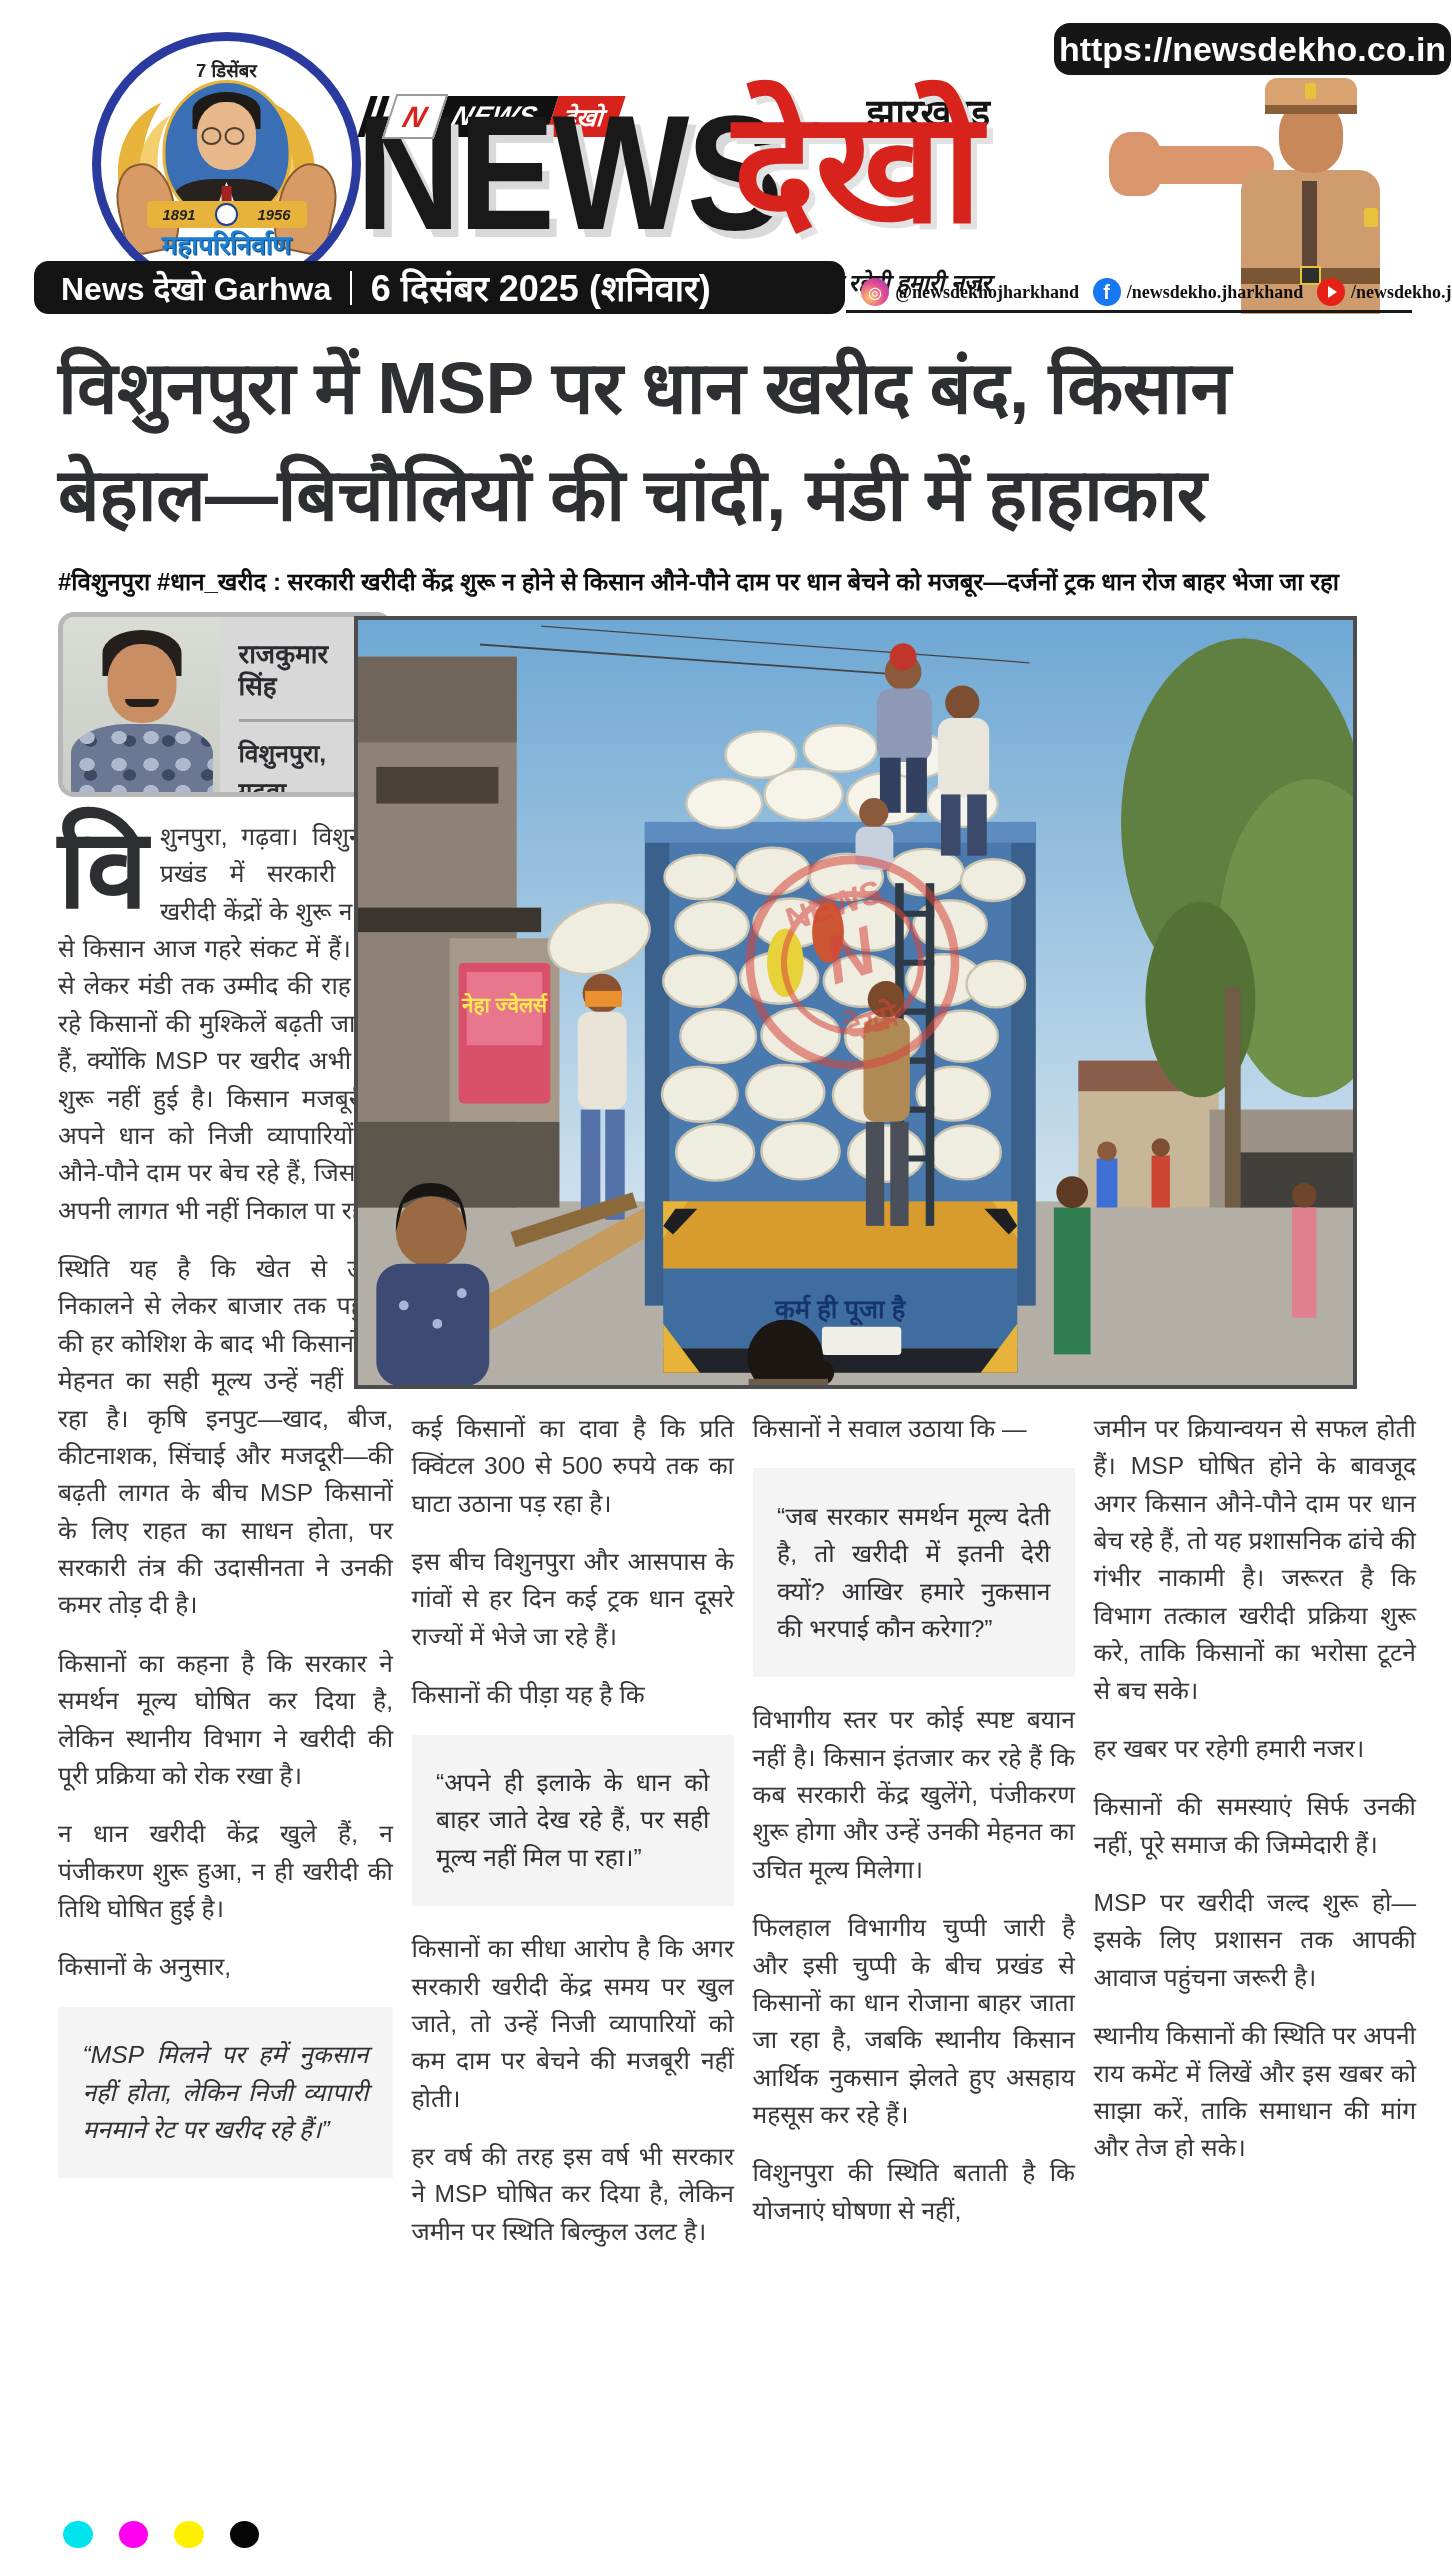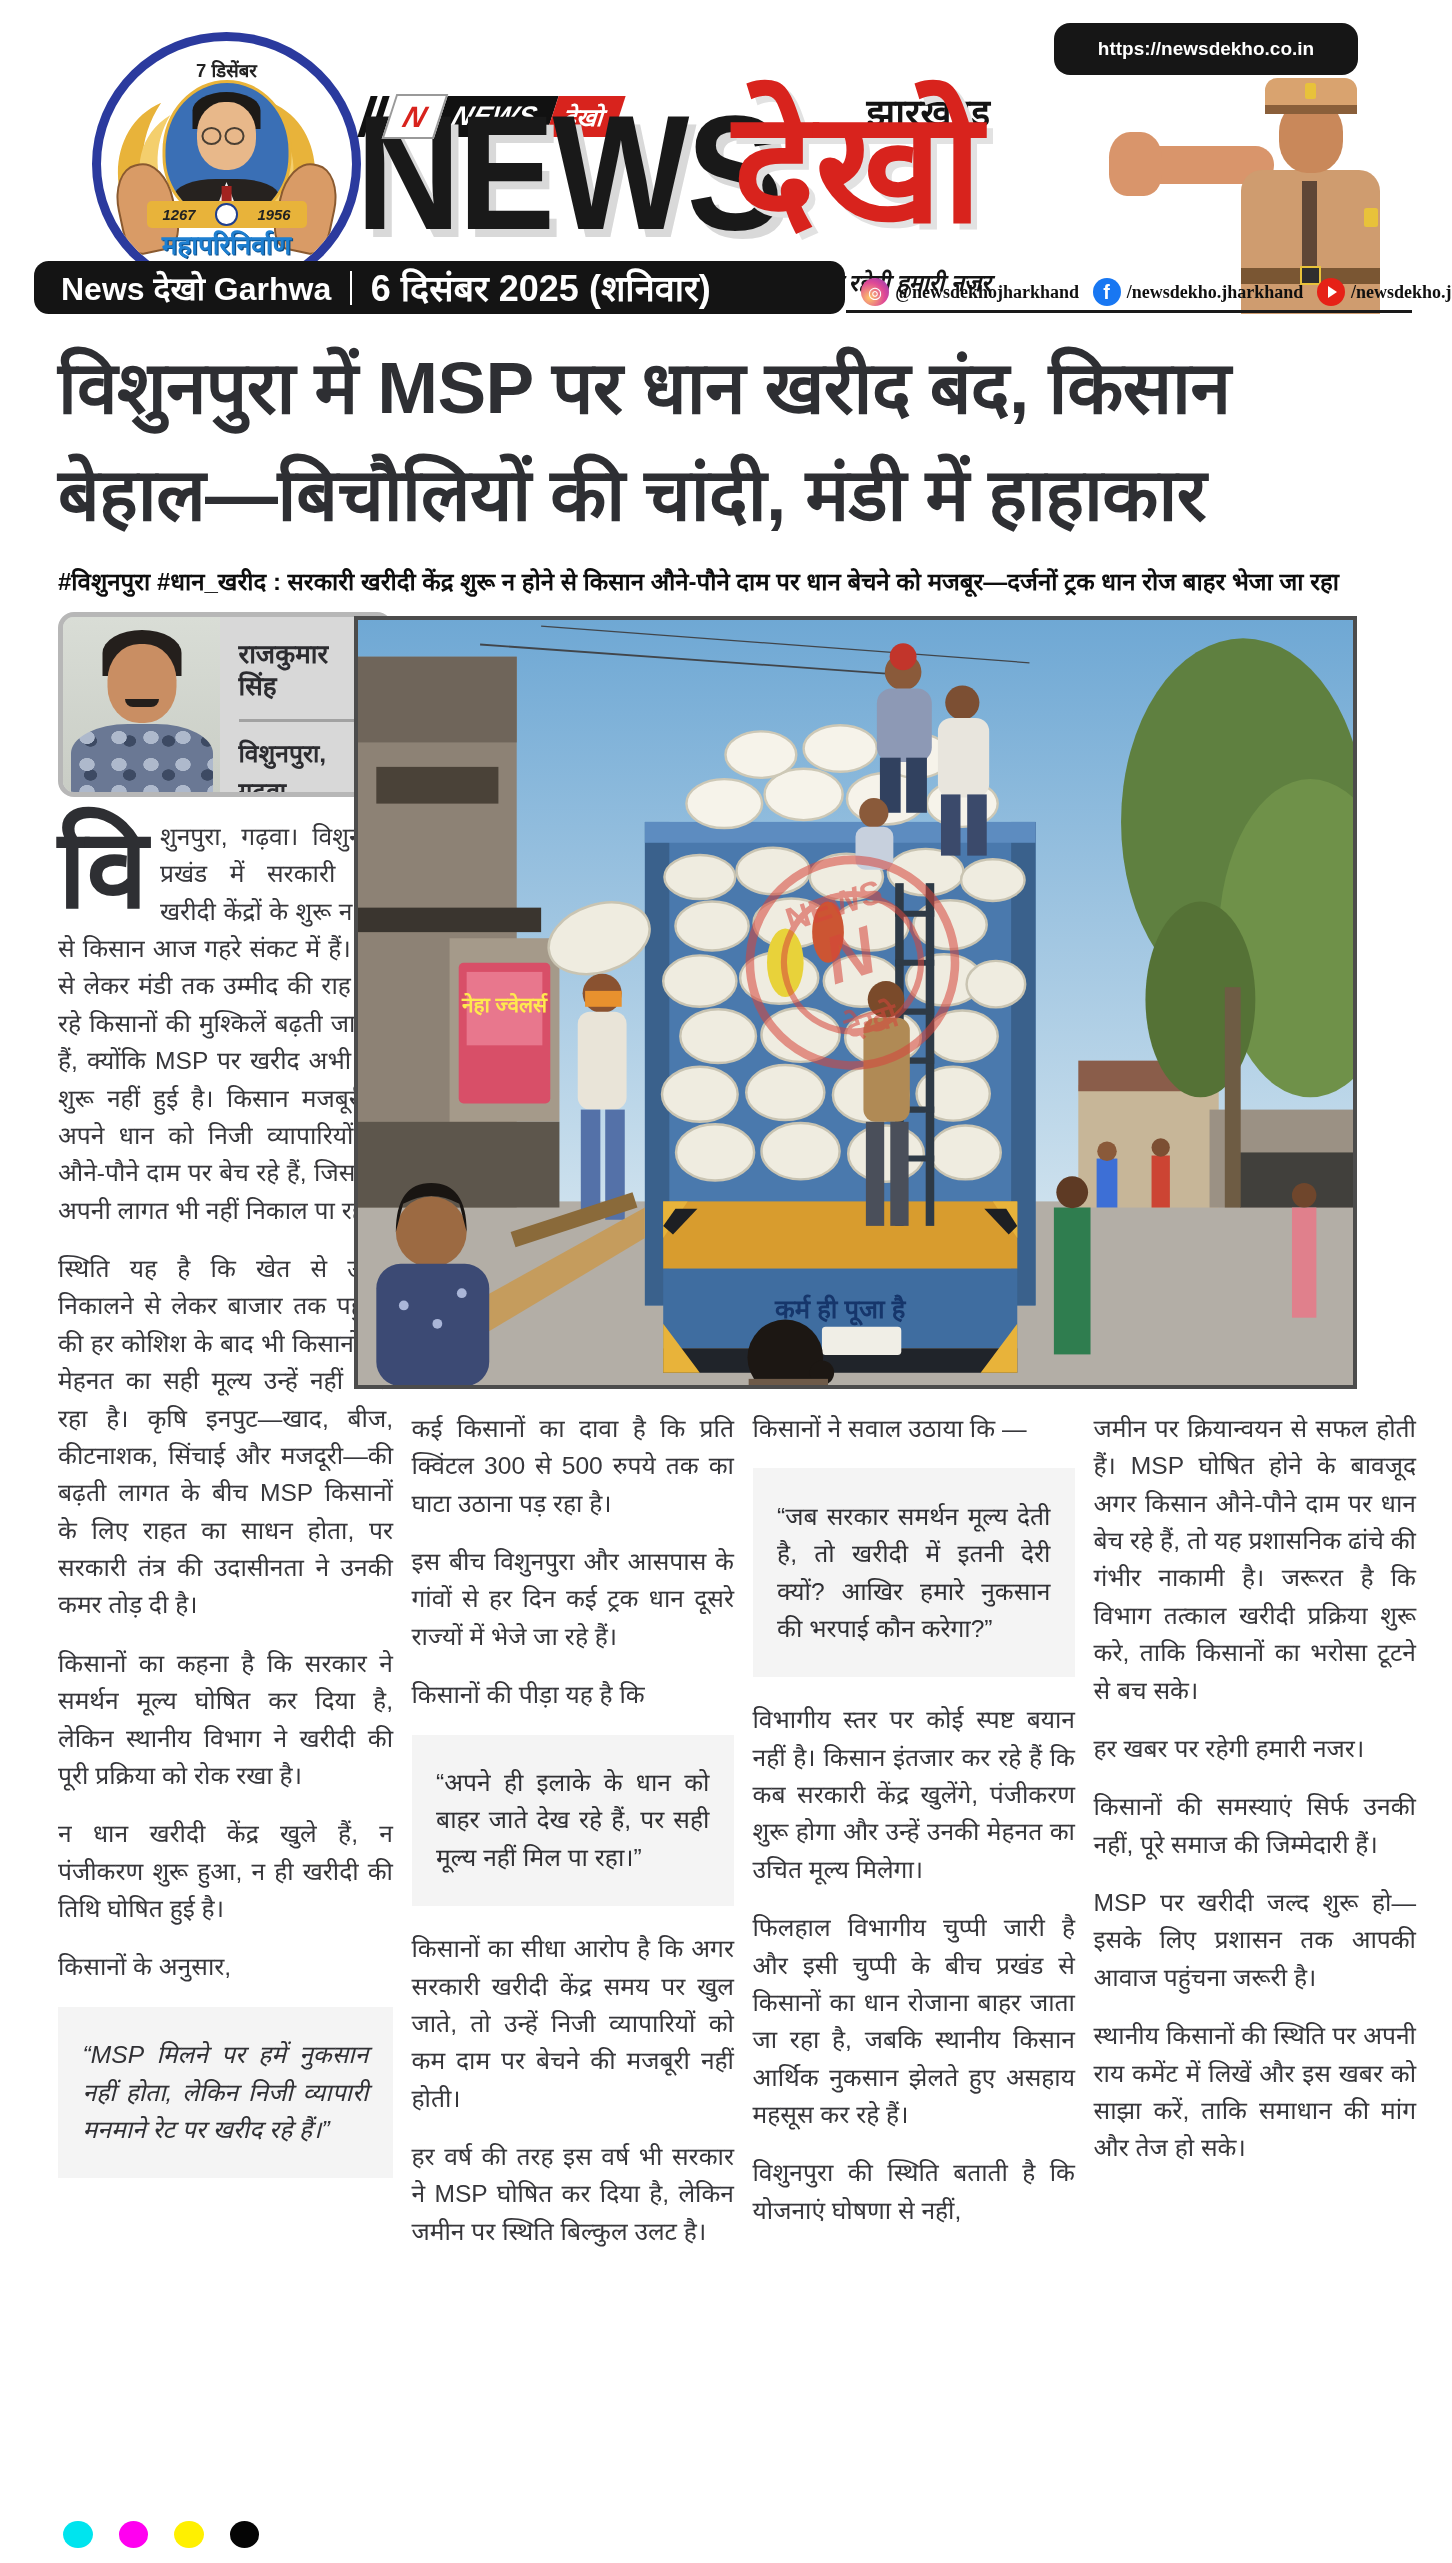--- a/index.html
+++ b/index.html
@@ -47,22 +47,22 @@
 
   .big-news{position:absolute;left:356px;top:92px;font-size:145px;font-weight:900;color:#191919;letter-spacing:-2.5px;
         transform:scaleY(1.12);transform-origin:top left;text-shadow:7.4px 7.4px 0 #d9d9d9;line-height:1.0;}
   .brand-region{position:absolute;left:744px;top:85px;width:246px;text-align:right;font-size:38px;font-weight:900;color:#141414;}
   .brand-dekho{position:absolute;left:713px;top:79px;width:289px;text-align:center;font-size:155px;font-weight:900;color:#d8231d;
         text-shadow:6.2px 6.2px 0 #e2e2e2;line-height:1.15;}
   .brand-tagline{position:absolute;left:719px;top:266px;width:295px;text-align:center;font-size:23.4px;font-weight:bold;
         font-style:italic;color:#151515;}
 
   
-  .url-bubble{position:absolute;left:1054px;top:23.4px;width:304px;height:52px;background:#161616;border-radius:16px;
-        display:flex;align-items:center;justify-content:center;color:#fff;font-size:19px;font-weight:bold;}
+  .url-bubble{position:absolute;left:1054px;top:23.4px;width:397px;height:52px;background:#161616;border-radius:16px;
+        display:flex;align-items:center;justify-content:center;color:#fff;font-size:34px;font-weight:bold;}
   .police{position:absolute;left:1120px;top:73px;width:289px;height:241px;}
   .pol-arm{position:absolute;left:0;top:73px;width:154px;height:38px;background:#d9956b;border-radius:18.5px;}
   .pol-palm{position:absolute;left:-11px;top:59px;width:53px;height:64px;background:#d9956b;border-radius:40% 40% 34% 34%;}
   .pol-head{position:absolute;left:159px;top:27px;width:64px;height:73px;background:#c9885a;border-radius:44%;}
   .pol-cap{position:absolute;left:145px;top:4.9px;width:92px;height:32px;background:#d9a36f;border-radius:12.3px 12.3px 3.7px 3.7px;}
   .pol-cap-band{position:absolute;left:145px;top:32px;width:92px;height:8.6px;background:#8a5f3a;}
   .pol-cap-badge{position:absolute;left:185px;top:9.8px;width:11px;height:16px;background:#e8c23a;border-radius:2.5px;}
   .pol-torso{position:absolute;left:121px;top:97px;width:139px;height:144px;background:#cf9c6f;border-radius:21px 21px 0 0;}
   .pol-tie{position:absolute;left:182px;top:108px;width:14.8px;height:86px;background:#5f4636;}
   .pol-belt{position:absolute;left:121px;top:195px;width:139px;height:16px;background:#7a5633;}
@@ -145,21 +145,21 @@
         <div class="p-hair"></div>
         <div class="p-face"></div>
         <div class="p-glass"><span></span><span></span></div>
         <div class="p-suit"></div>
         <div class="p-shirt"></div>
         <div class="p-tie"></div>
       </div>
       <div class="hand l"></div>
       <div class="hand r"></div>
       <div class="ribbon">
-        <span>1267</span>
+        <span>1891</span>
         <span class="chakra"></span>
         <span>1956</span>
       </div>
       <div class="mtitle">महापरिनिर्वाण</div>
       <div class="msub">दिन</div>
     </div>
 
     <div class="badge">
       <div class="slash"></div>
       <div class="slash"></div>

